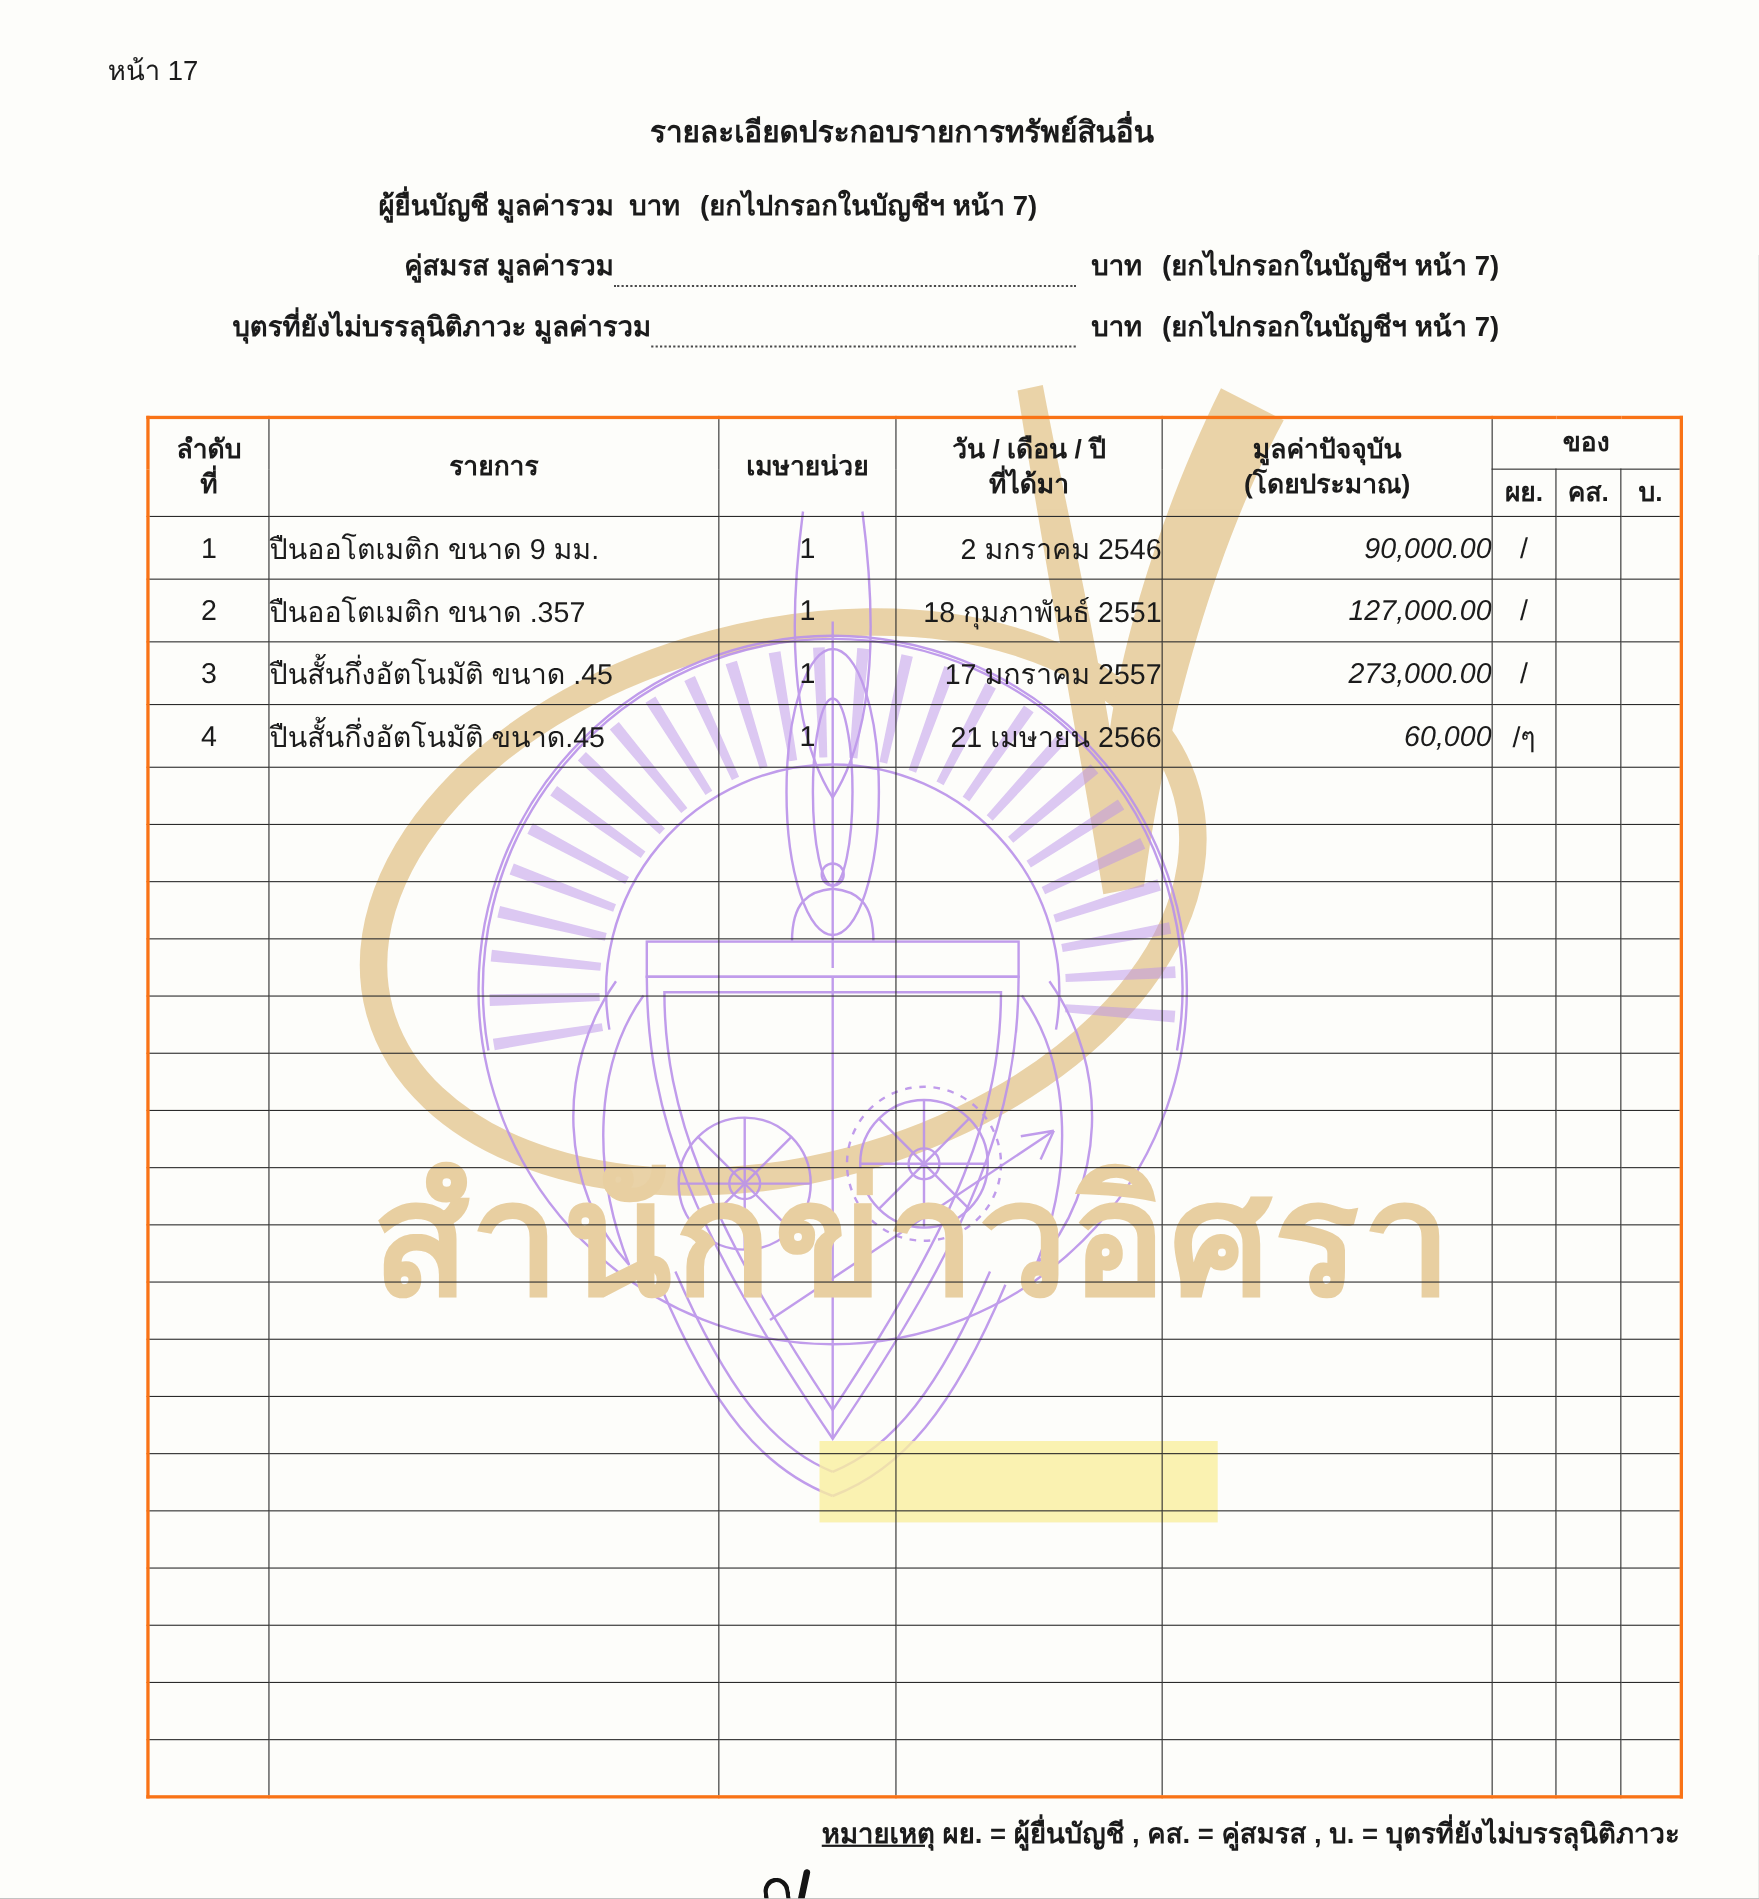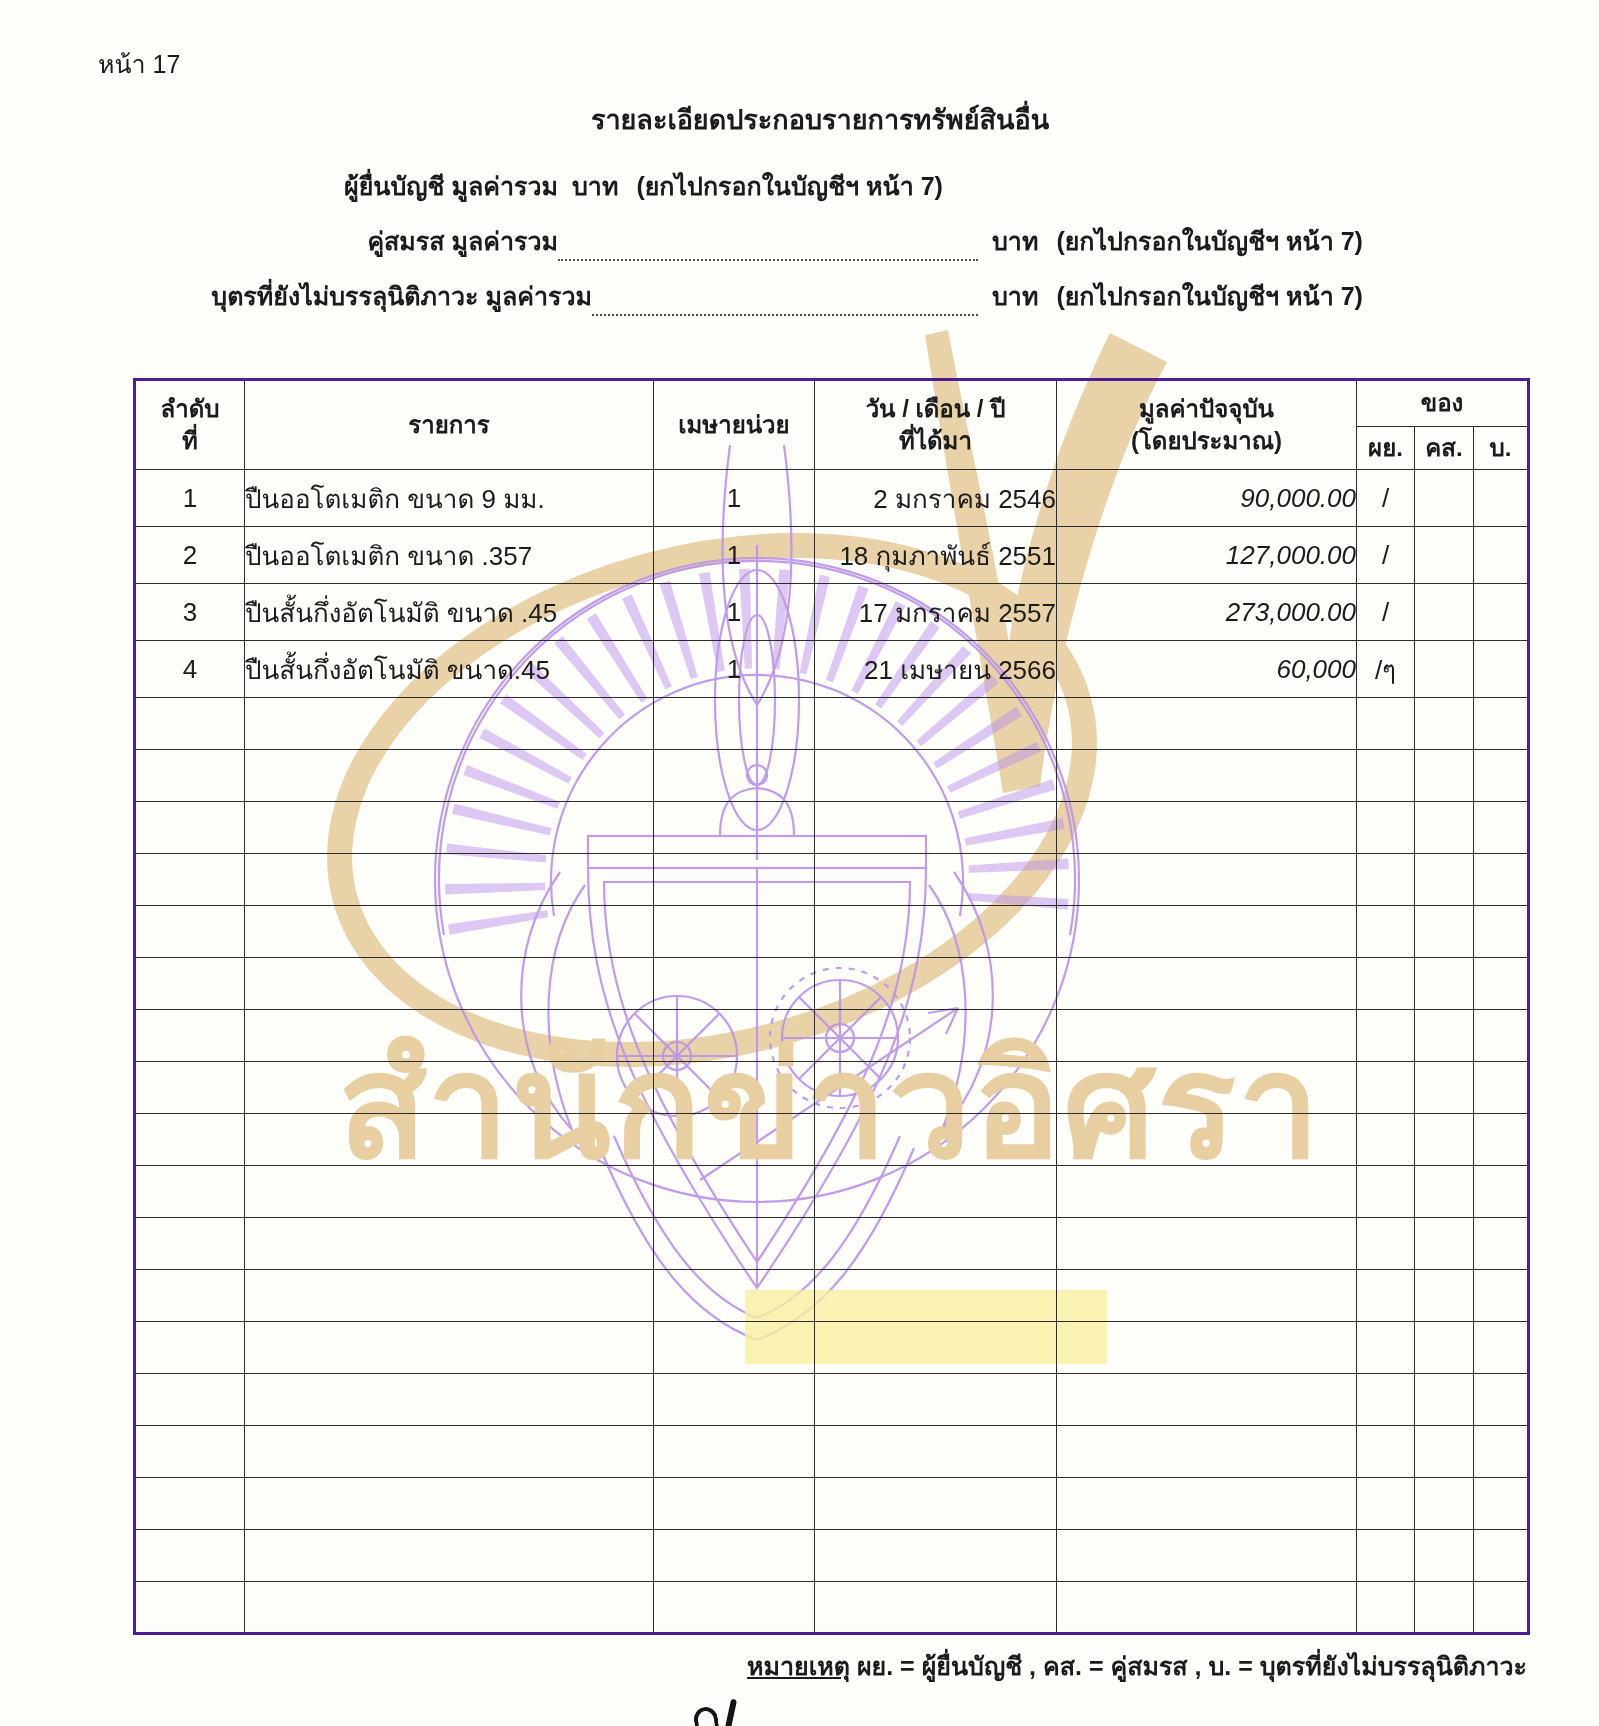--- a/index.html
+++ b/index.html
@@ -3,21 +3,21 @@
 <meta charset="utf-8">
 <style>
   html,body{margin:0;padding:0;background:#9a9a9a;}
   .page{
     position:relative;width:1599px;height:1726px;margin:0 auto;
     background:#fdfdfa;color:#1b1b1b;overflow:hidden;
     font-family:"Liberation Sans","DejaVu Sans",sans-serif;
     --gold:#e8cfa1;--purple:#ba92ea;--hl:#f9ef9f;
   }
   
-  .wm{position:absolute;inset:0;z-index:1;}
+  .wm{position:absolute;inset:0;z-index:1;margin-top:20px;}
   .wm-svg{position:absolute;left:0;top:0;}
   .wm-thai{position:absolute;left:338px;top:1030px;font-size:146px;font-weight:bold;
            color:var(--gold);letter-spacing:2px;line-height:1.05;white-space:nowrap;}
   .wm-hl{position:absolute;left:745px;top:1290px;width:362px;height:74px;background:var(--hl);opacity:.8;}
   .wm-en{position:absolute;left:350px;top:1284px;font-size:82px;font-weight:bold;
          color:var(--gold);letter-spacing:7px;white-space:nowrap;}
   
   .content{position:absolute;inset:0;z-index:2;border-radius:29px;}
   .page-number{position:absolute;left:98px;top:44px;font-size:25px;}
   .doc-title{position:absolute;left:40px;top:98px;width:1560px;text-align:center;
@@ -29,21 +29,21 @@
   .sum-unit{padding-left:14px;white-space:nowrap;}
   .sum-note{padding-left:18px;white-space:nowrap;}
   #sum1{top:166px;} #sum2{top:221px;} #sum3{top:276px;}
   #sum1 .sum-label,#sum2 .sum-label{width:558px;}
   #sum1 .sum-dots,#sum2 .sum-dots{width:420px;}
   #sum3 .sum-label{width:592px;}
   #sum3 .sum-dots{width:386px;}
   
   table.assets{
     position:absolute;left:133px;top:378px;border-collapse:collapse;table-layout:fixed;
-    background:transparent;border:3px solid #4c1d95;
+    background:transparent;border:3px solid #f97316;
   }
   .assets th,.assets td{border:1.6px solid #2b2b2b;padding:0;overflow:hidden;}
   .assets thead th{font-size:24px;font-weight:bold;line-height:1.35;vertical-align:middle;text-align:center;}
   .assets thead tr.h1{height:47px;} .assets thead tr.h2{height:43px;}
   .assets tbody tr.data-row{height:57px;}
   .assets tbody tr.empty-row{height:52px;}
   .assets tbody td{font-size:26px;}
   .c-no{text-align:center;}
   .c-item{text-align:left;padding-left:16px;}
   .c-units{text-align:center;}

